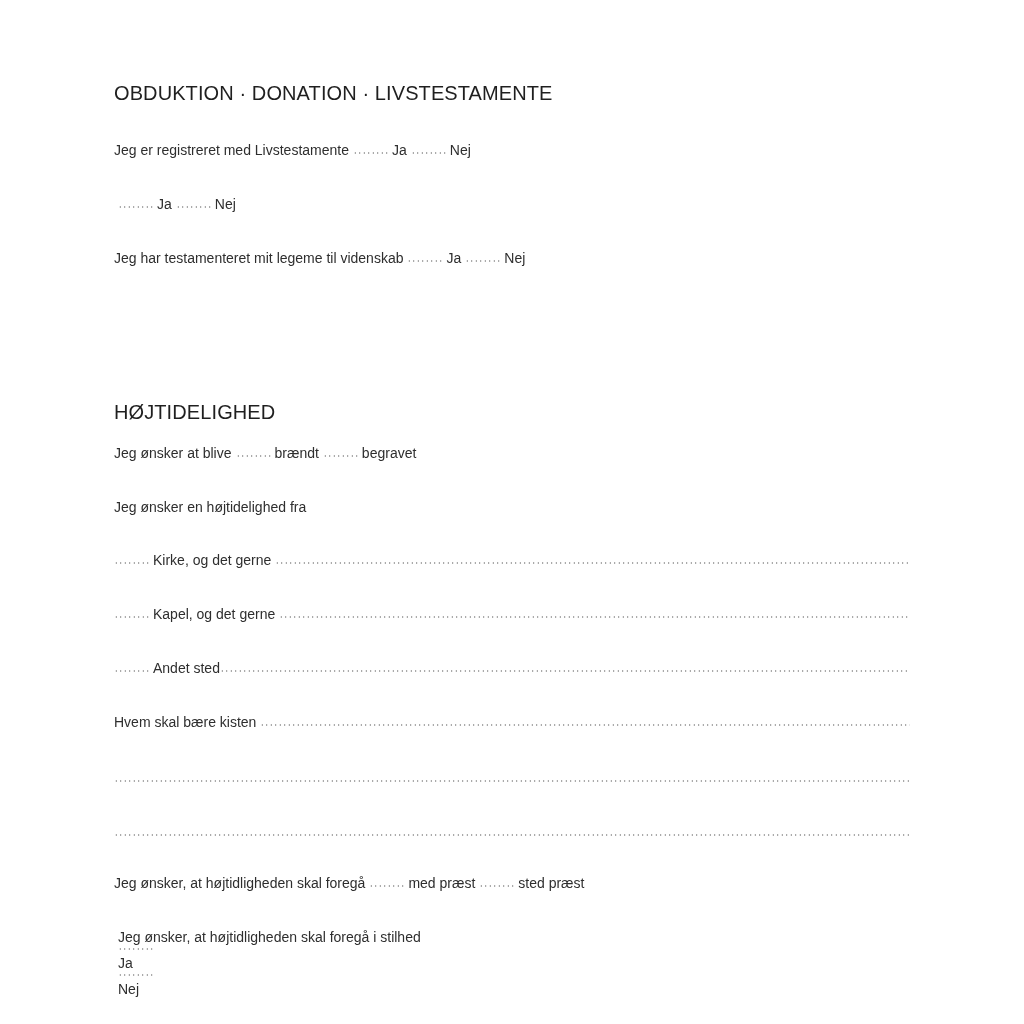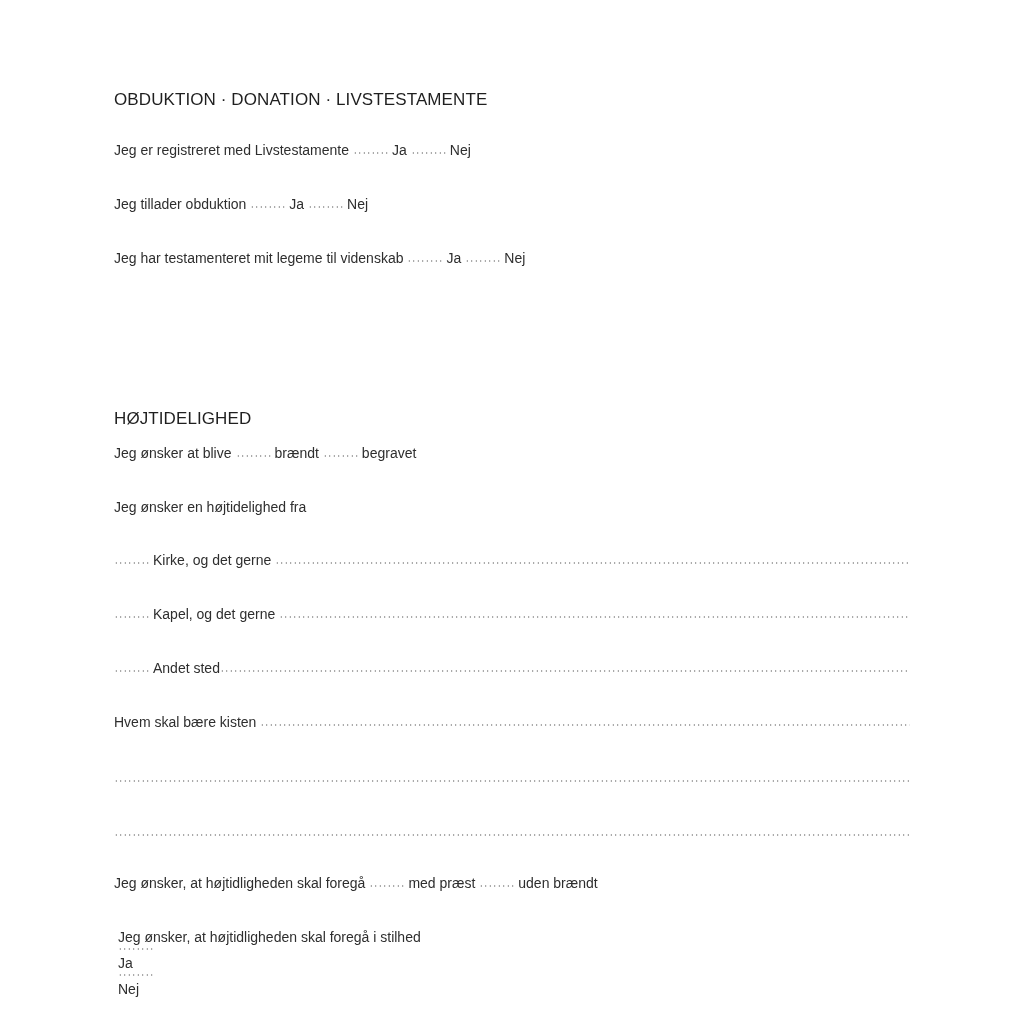--- a/index.html
+++ b/index.html
@@ -18,26 +18,25 @@
     .page {
       position: absolute;
       left: 114px;
       top: 0;
       width: 796px;
       height: 1024px;
     }
     .heading {
       position: absolute;
       left: 0;
-      font-size: 17px;
+      font-size: 20px;
       letter-spacing: 0.1px;
       color: #1f1f1f;
       white-space: nowrap;
       line-height: 24px;
-      margin-top: 7px;
     }
     .line {
       position: absolute;
       left: 0;
       font-size: 14px;
       line-height: 24px;
       color: #2e2e2e;
       white-space: nowrap;
       display: flex;
       align-items: baseline;
@@ -97,21 +96,20 @@
 
   <div class="line" style="top:138px;">
     <span>Jeg er registreret med Livstestamente</span>
     <span class="dots-short"></span>
     <span class="opt">Ja</span>
     <span class="dots-short"></span>
     <span class="opt">Nej</span>
   </div>
 
   <div class="line" style="top:192px;">
-    <span>Jeg tillader obduktion</span>
     <span class="dots-short"></span>
     <span class="opt">Ja</span>
     <span class="dots-short"></span>
     <span class="opt">Nej</span>
   </div>
 
   <div class="line" style="top:246px;">
     <span>Jeg har testamenteret mit legeme til videnskab</span>
     <span class="dots-short"></span>
     <span class="opt">Ja</span>
@@ -158,21 +156,21 @@
   </div>
 
   <div class="field-line" style="top:780px;"></div>
   <div class="field-line" style="top:834px;"></div>
 
   <div class="line" style="top:871px;text-align:center;">
     <span>Jeg ønsker, at højtidligheden skal foregå</span>
     <span class="dots-short"></span>
     <span class="opt">med præst</span>
     <span class="dots-short"></span>
-    <span class="opt">uden brændt</span>
+    <span class="opt">sted præst</span>
   </div>
 
   <div class="line" style="top:925px;flex-direction:column;">
     <span>Jeg ønsker, at højtidligheden skal foregå i stilhed</span>
     <span class="dots-short"></span>
     <span class="opt">Ja</span>
     <span class="dots-short"></span>
     <span class="opt">Nej</span>
   </div>
 

